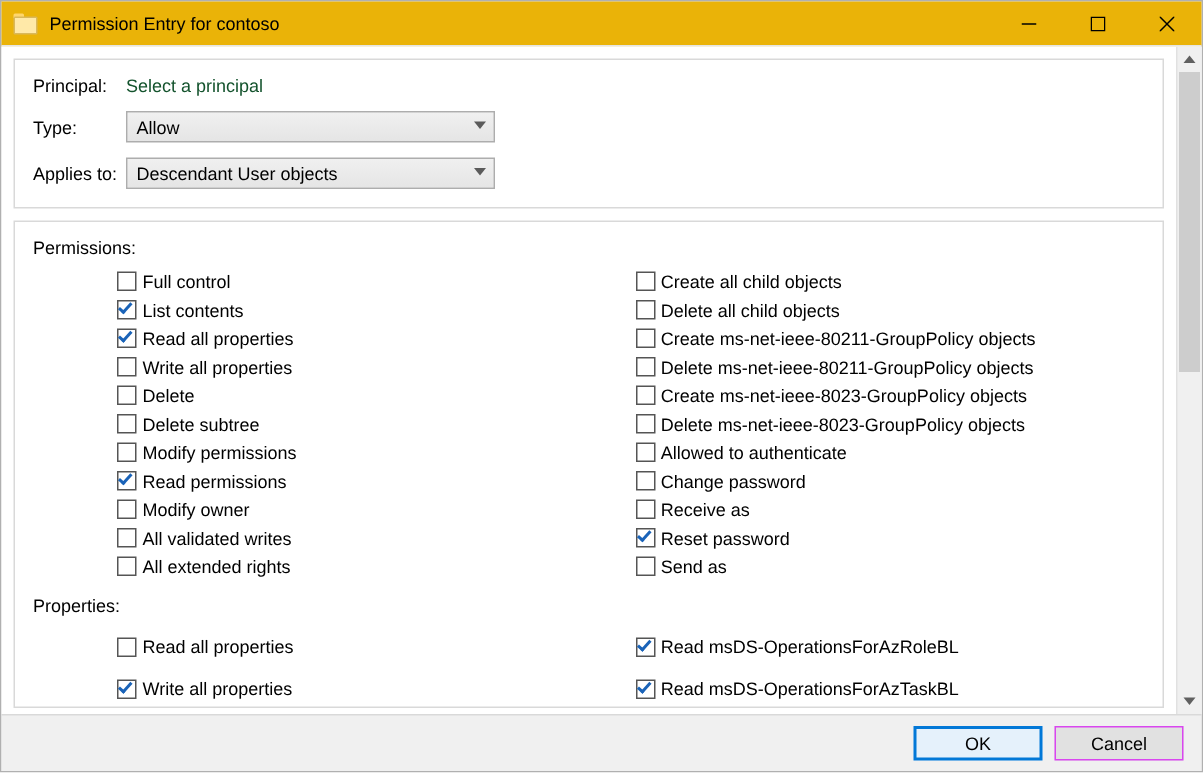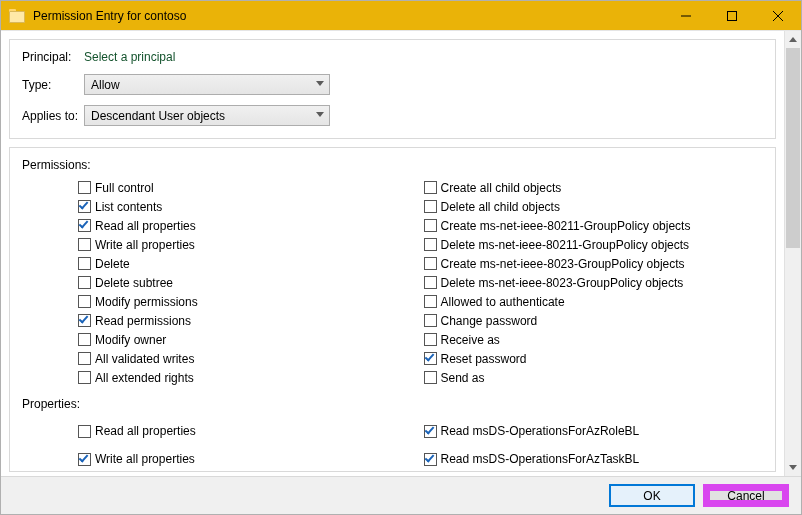--- a/index.html
+++ b/index.html
@@ -184,21 +184,21 @@
     background: #f0f0f0;
     display: flex;
     align-items: center;
     justify-content: flex-end;
     padding: 0 12px;
     gap: 8px;
   }
   .btn {
     min-width: 86px;
     height: 23px;
-    border: 7px solid #d946ef;
+    border: 1px solid #d946ef;
     background: #e1e1e1;
     display: flex;
     align-items: center;
     justify-content: center;
     padding: 0 10px;
   }
   .btn.default {
     border: 2px solid #0278d7;
     background: #e5f1fb;
   }

